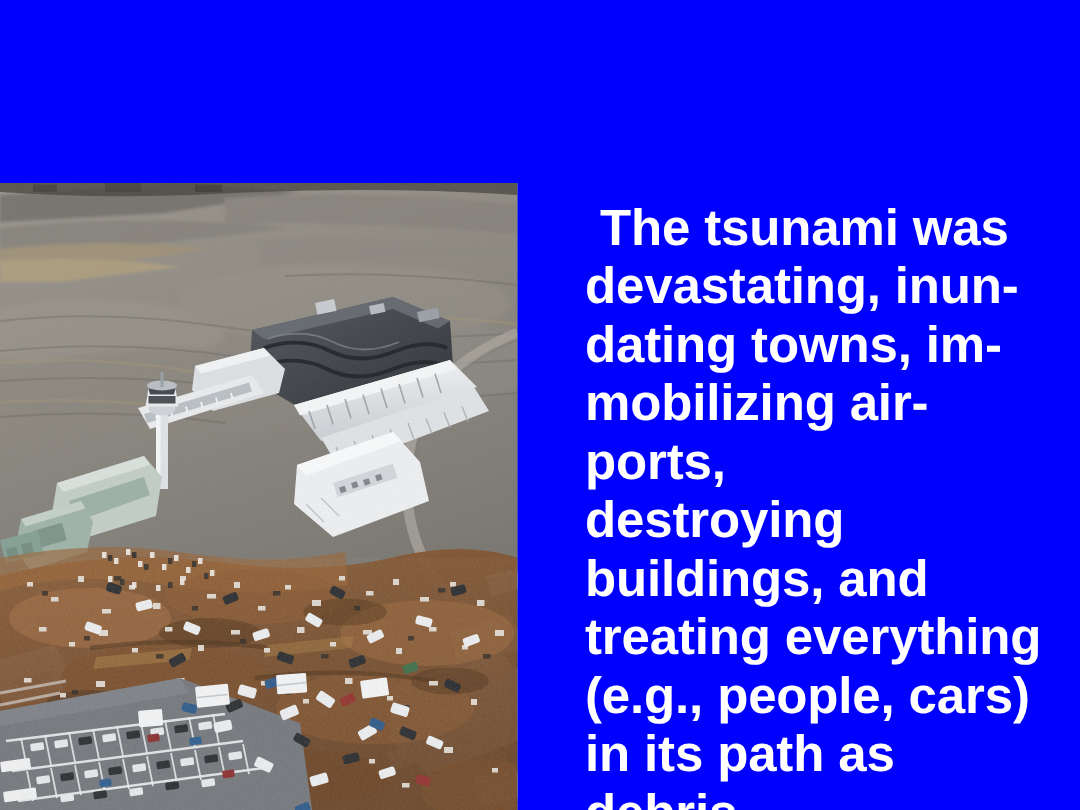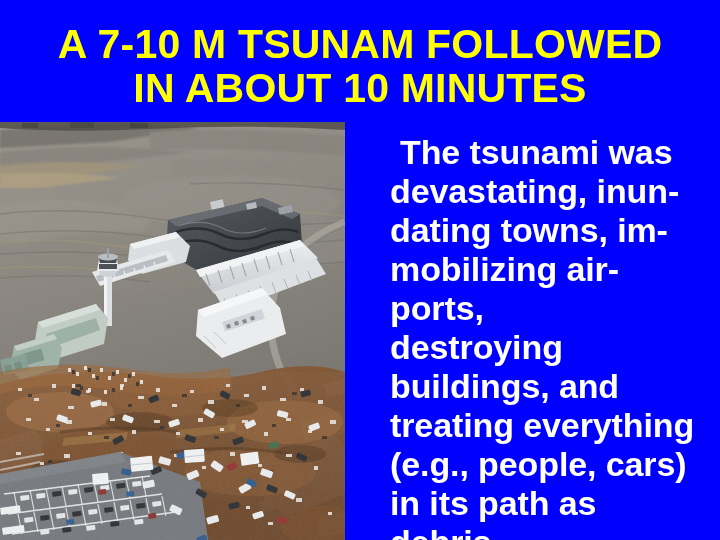--- a/index.html
+++ b/index.html
@@ -61,24 +61,20 @@
     padding-left: 30px;
     letter-spacing: -0.1px;
     white-space: pre-line;
   }
 </style>
 </head>
 <body>
 
 <div id="slide">
 
-  <div id="title-block">
-    <div class="title-line">A 7-10 M TSUNAM FOLLOWED</div>
-    <div class="title-line">IN ABOUT 10 MINUTES</div>
-  </div>
 
   <div id="photo-frame">
     <svg width="345" height="418" viewBox="0 0 345 418" xmlns="http://www.w3.org/2000/svg">
       <defs>
         <linearGradient id="mudGrad" x1="0" y1="0" x2="0.25" y2="1">
           <stop offset="0%" stop-color="#9a968e"></stop>
           <stop offset="35%" stop-color="#8c8880"></stop>
           <stop offset="70%" stop-color="#7d7a74"></stop>
           <stop offset="100%" stop-color="#6e6b66"></stop>
         </linearGradient>

